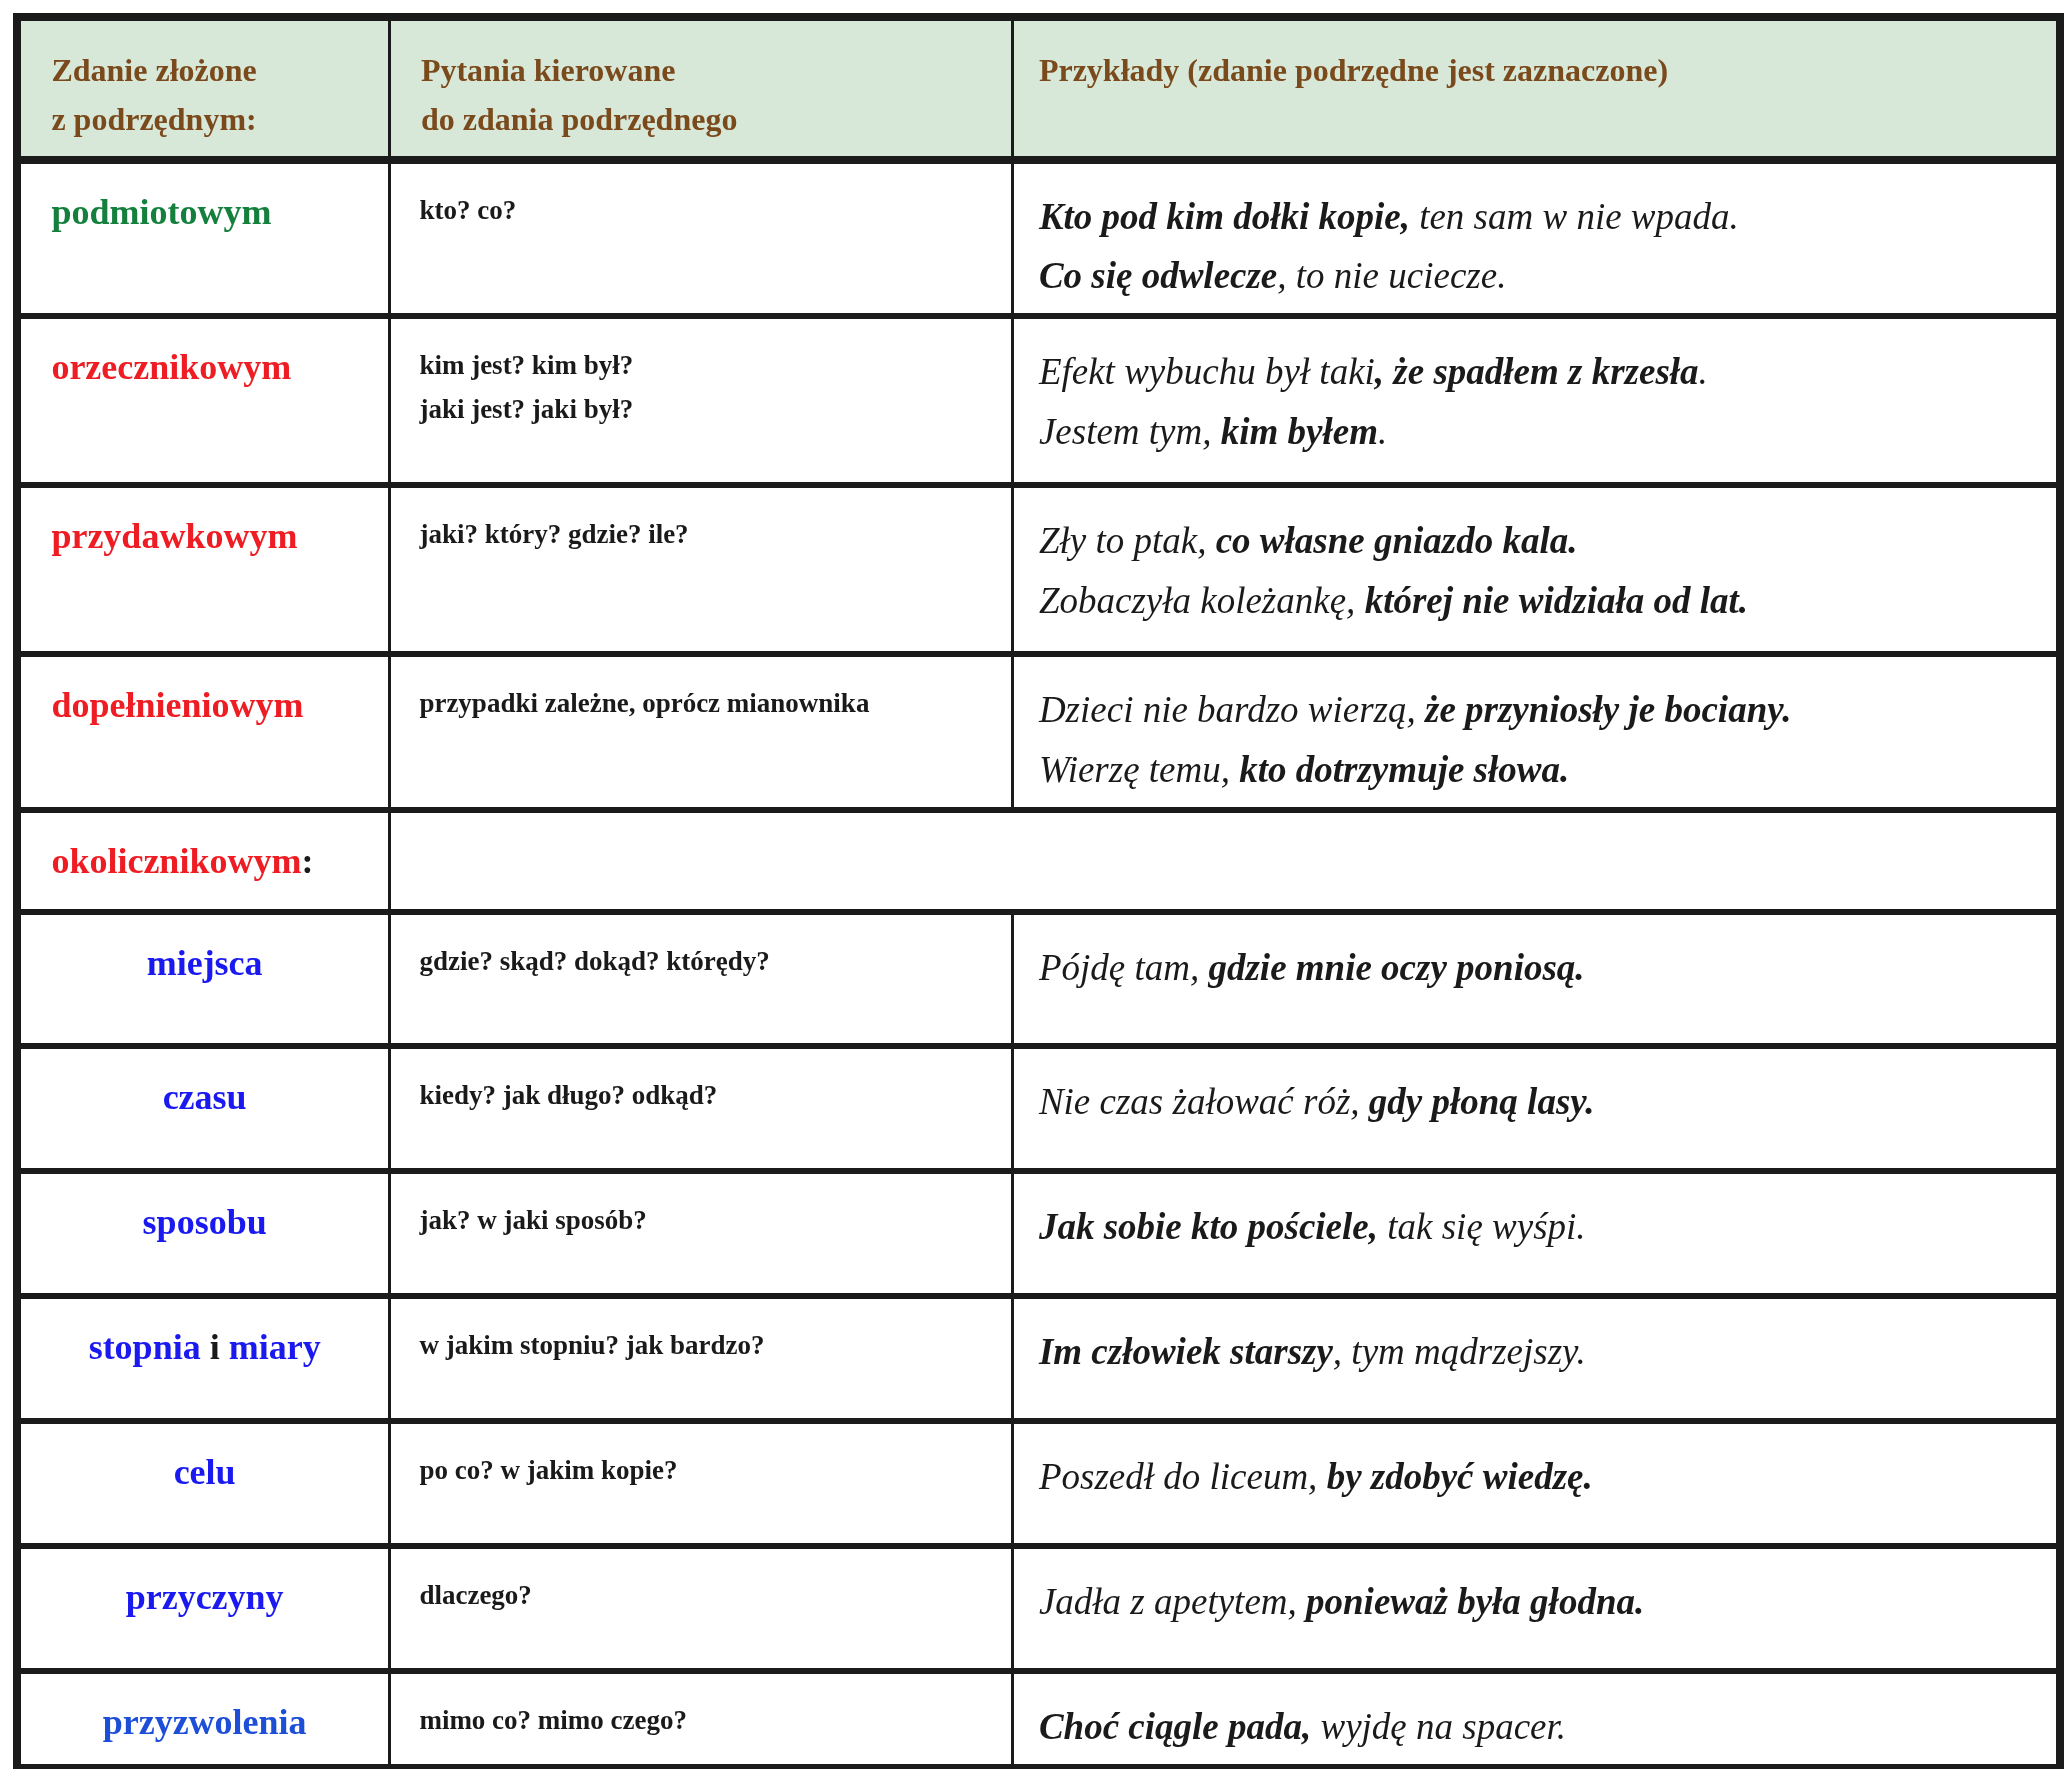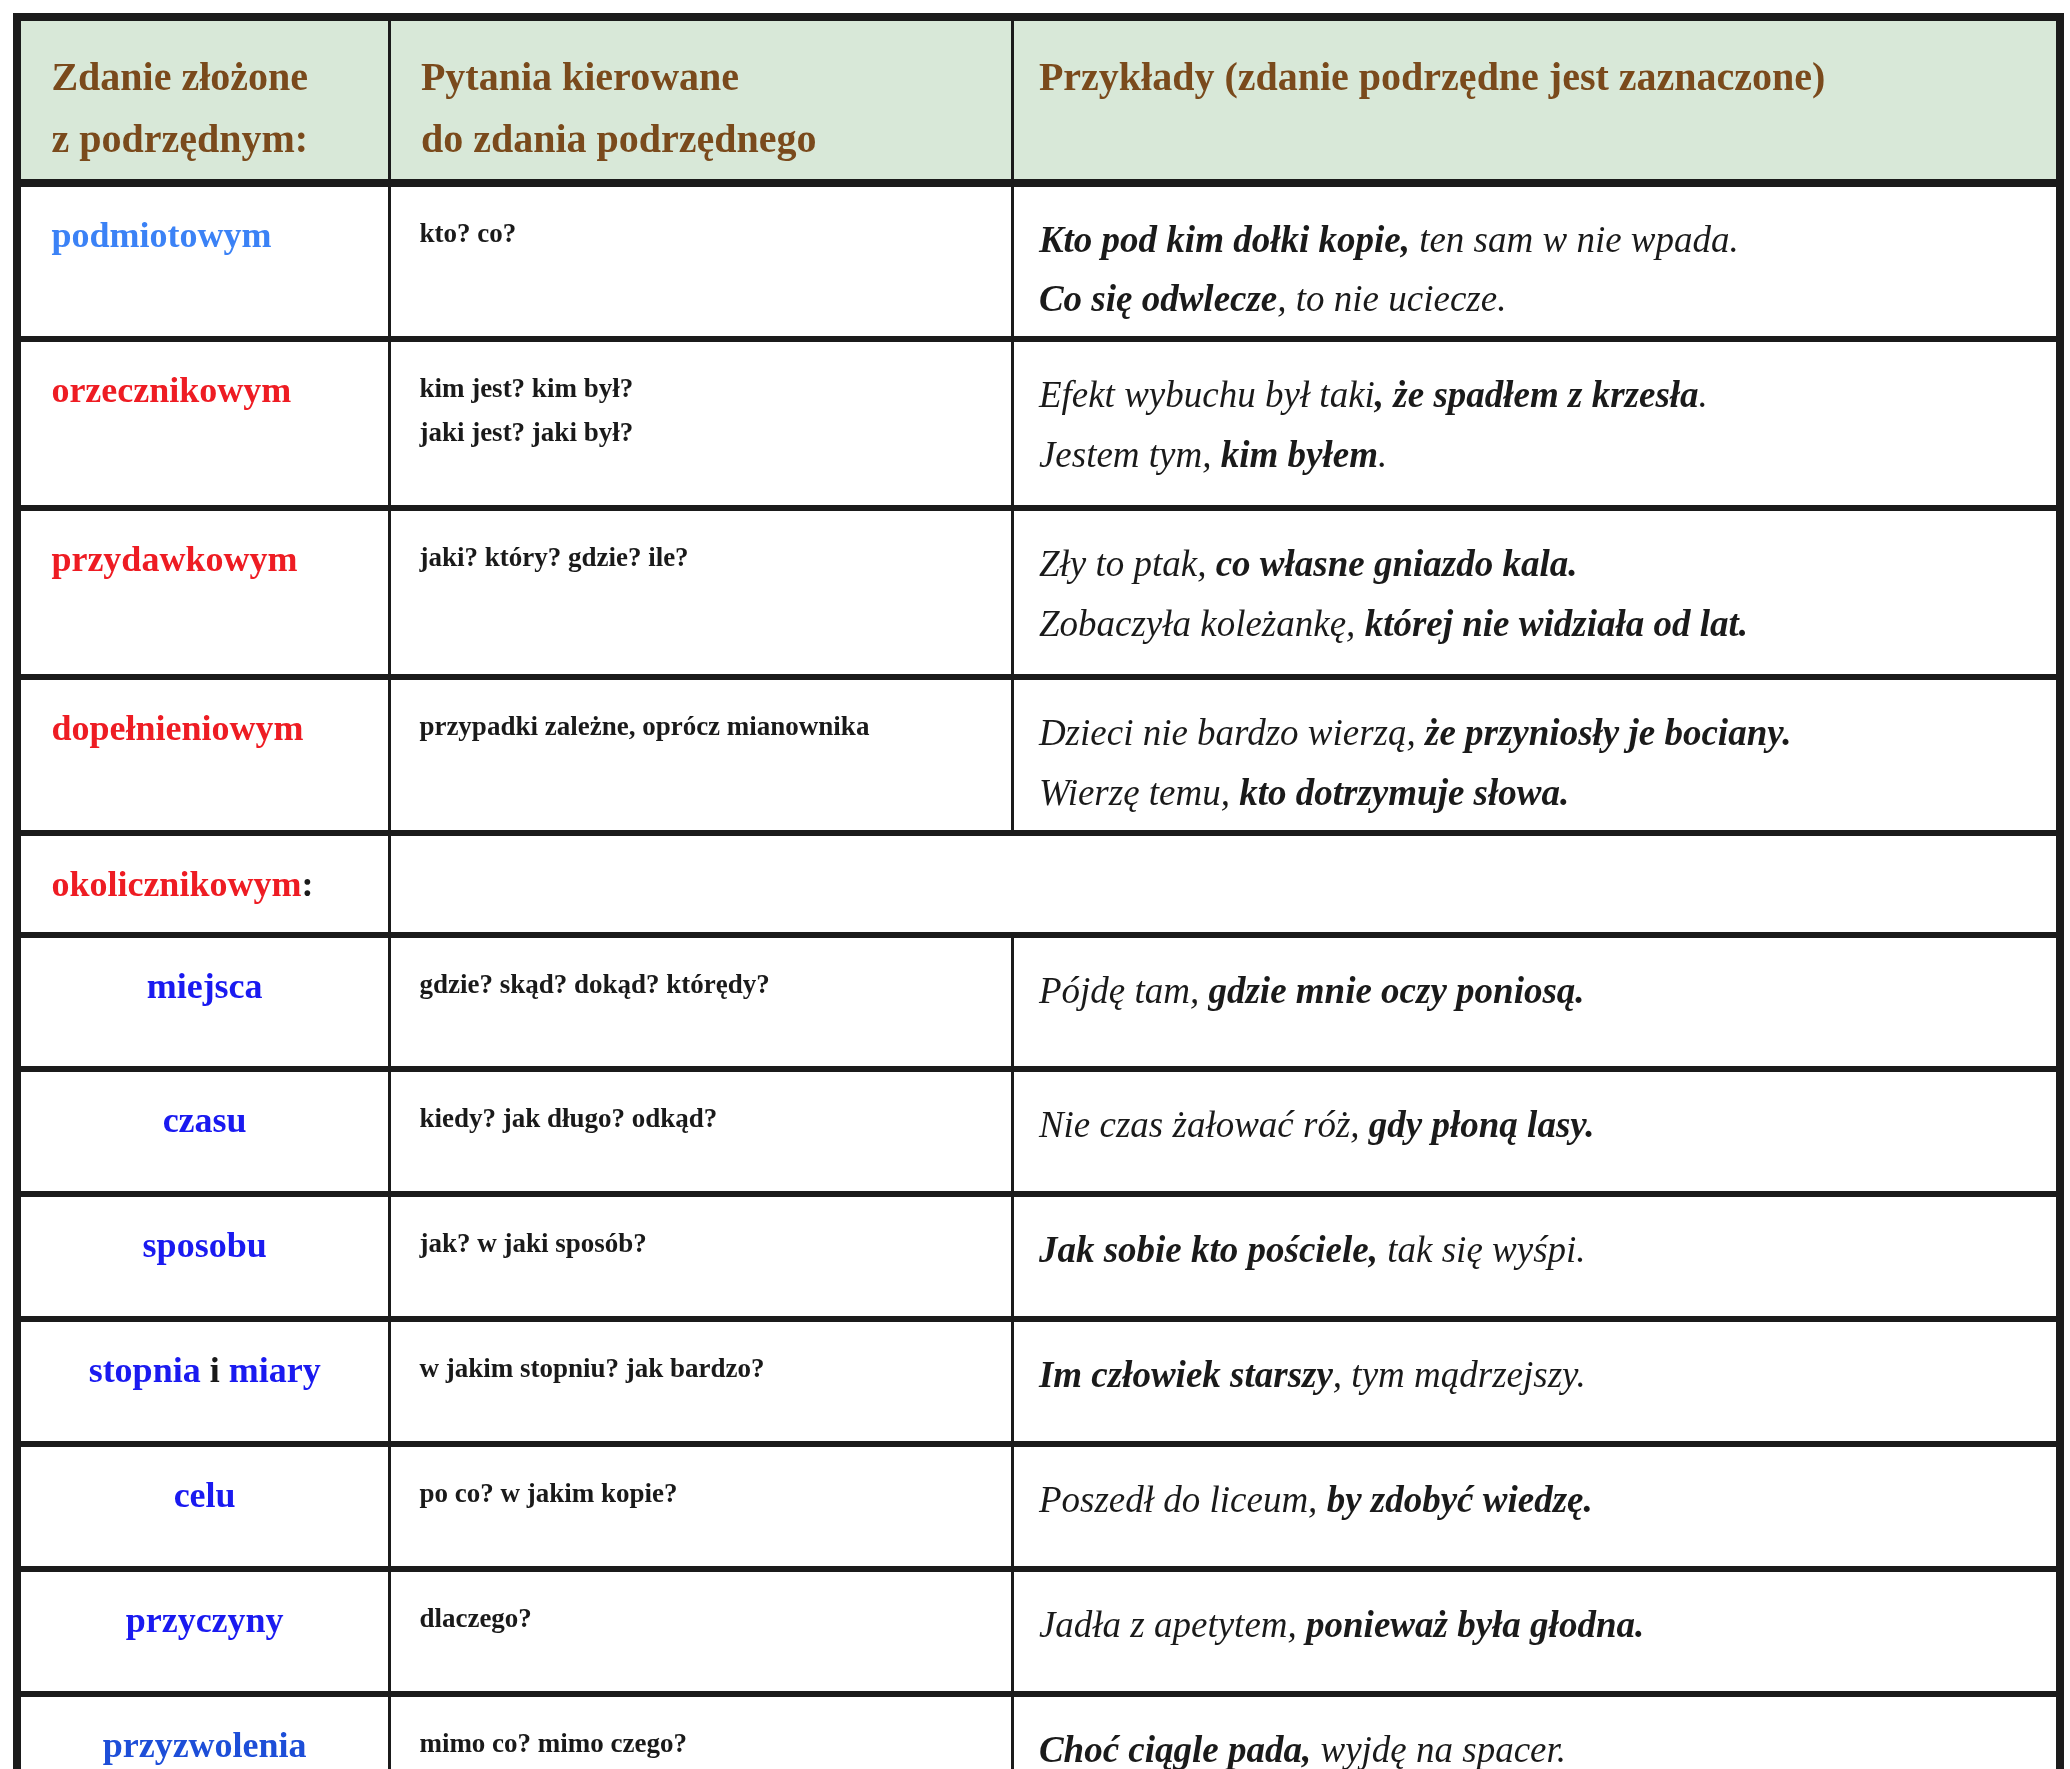--- a/index.html
+++ b/index.html
@@ -26,21 +26,21 @@
   th, td {
     border: 3.6px solid #1b1b1b;
     border-top-width: 6.2px;
     border-bottom-width: 6.2px;
     vertical-align: top;
     overflow: hidden;
   }
   tr.header-row th {
     background: #d8e8d8;
     color: #7a4a1c;
-    font-size: 40px;
+    font-size: 32px;
     font-weight: bold;
     text-align: left;
     white-space: pre-line;
     line-height: 1.55;
     padding: 25px 9px 9px 30px;
     border-bottom-width: 8px;
   }
   tr.header-row th.ex-head { padding-left: 25px; }
   td.label-cell {
     font-size: 36px;
@@ -84,21 +84,21 @@
       <tr class="header-row" style="height:143px">
         <th>Zdanie złożone
 z podrzędnym:</th>
         <th>Pytania kierowane
 do zdania podrzędnego</th>
         <th class="ex-head">Przykłady (zdanie podrzędne jest zaznaczone)</th>
       </tr>
     </thead>
     <tbody>
     <tr style="height: 129px;">
-          <td class="label-cell left"><span style="color: #3b82f6; text-align: center;">podmiotowym</span></td>
+          <td class="label-cell left"><span style="color: #15803d; text-align: center;">podmiotowym</span></td>
           <td class="question-cell">kto? co?</td>
           <td class="example-cell">
             <div class="example-line"><span class="seg-bold">Kto pod kim dołki kopie,</span><span class="seg-normal"> ten sam w nie wpada.</span></div>
             <div class="example-line"><span class="seg-bold">Co się odwlecze</span><span class="seg-normal">, to nie uciecze.</span></div>
           </td>
         </tr>
         <tr style="height: 169px;">
           <td class="label-cell left"><span style="color: rgb(238, 28, 35);">orzecznikowym</span></td>
           <td class="question-cell">kim jest? kim był?
 jaki jest? jaki był?</td>

